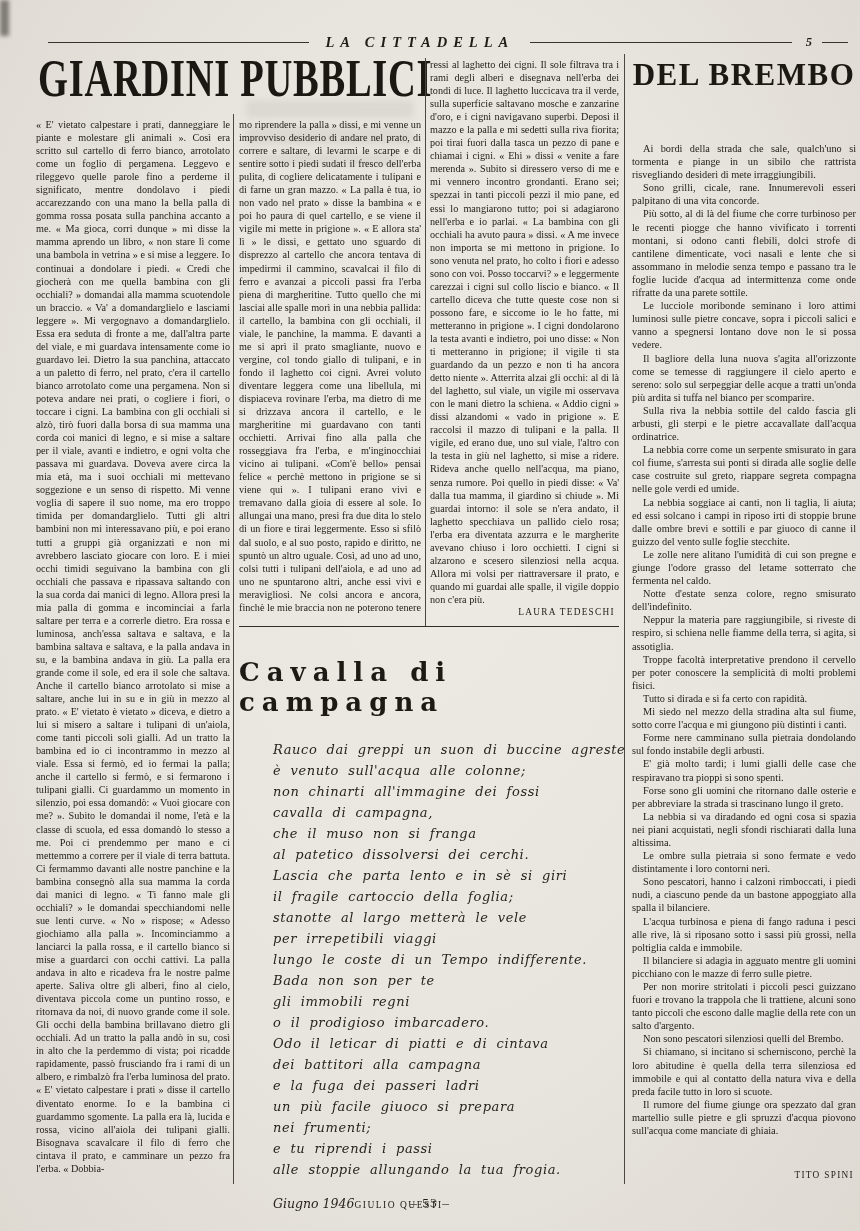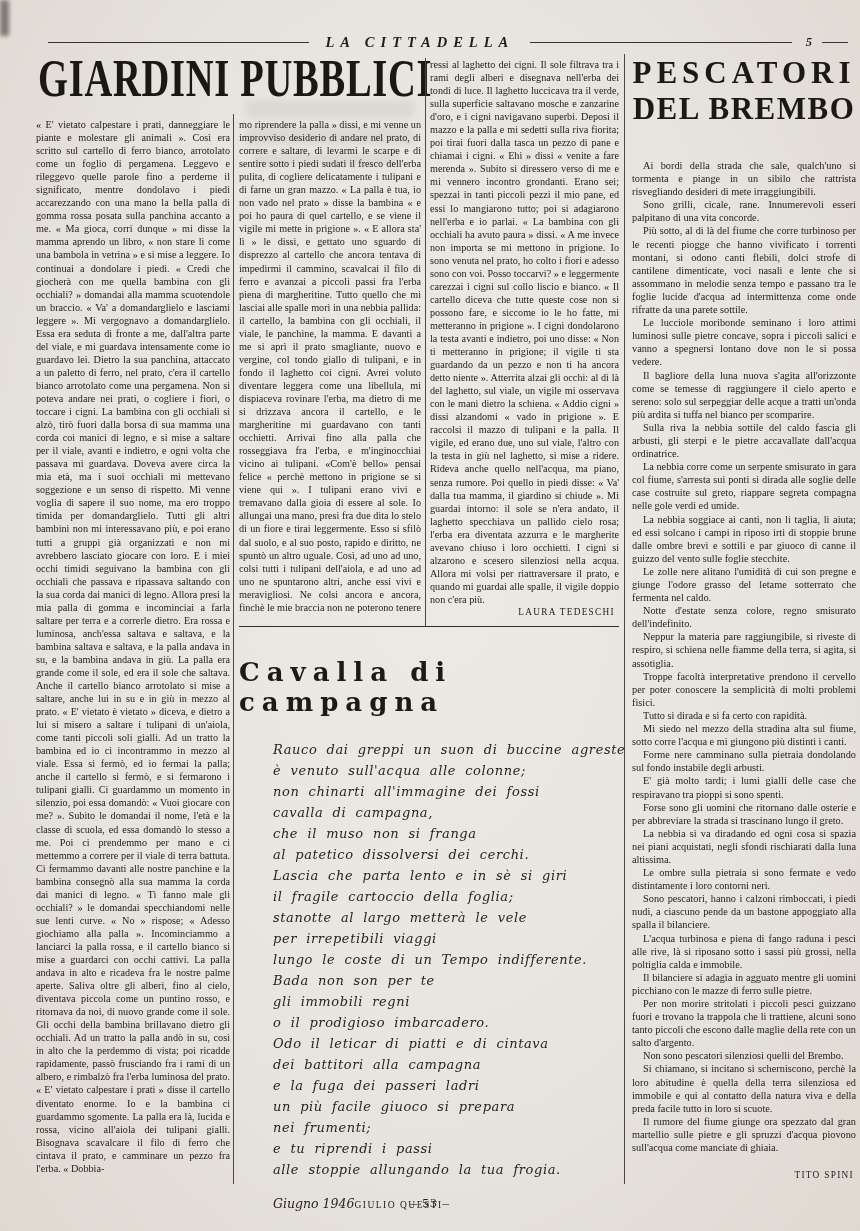--- a/index.html
+++ b/index.html
@@ -23,21 +23,21 @@
   
   .col{position:absolute;text-align:justify;font-size:10.2px;line-height:13.05px;
        color:#26211c;overflow:hidden;hyphens:auto;}
   .col1{left:36px;top:118px;width:194px;height:1066px;}
   .col2{left:239px;top:118px;width:182px;height:498px;}
   .col3-wrap{position:absolute;left:430px;top:58px;width:189px;height:572px;}
   .col3-text{text-align:justify;font-size:10.2px;line-height:13.05px;color:#26211c;
              max-height:548px;overflow:hidden;hyphens:auto;}
   .col4-wrap{position:absolute;left:632px;top:56px;width:224px;height:1134px;}
   .col4-text{position:absolute;top:86px;left:0;width:224px;height:1024px;overflow:hidden;
-             font-size:10.3px;line-height:13.1px;text-align:justify;color:#26211c;hyphens:auto;margin-top:17px;}
+             font-size:10.3px;line-height:13.1px;text-align:justify;color:#26211c;hyphens:auto;}
   .para{text-indent:11px;margin:0;}
   .sig{font-size:9.3px;letter-spacing:1.3px;color:#26211c;white-space:nowrap;}
   .col3-sig{position:absolute;top:549px;right:4px;}
   .col4-sig{position:absolute;top:1114px;right:2px;}
   
   .vrule{position:absolute;width:1px;background:#4d463e;}
   .vr1{left:233px;top:114px;height:1070px;}
   .vr2{left:425px;top:58px;height:568px;}
   .vr3{left:624px;top:54px;height:1130px;}
   
@@ -118,21 +118,20 @@
         <div class="poem-line">alle stoppie allungando la tua frogia.</div>
       </div>
     <div class="poem-footer">
       <span class="poem-date">Giugno 1946</span>
       <span class="poem-author">GIULIO QUESTI</span>
     </div>
   </div>
 
   <div class="col4-wrap">
     <div class="headline-right">
-      <div class="hr1">PESCATORI</div>
       <div class="hr2">DEL BREMBO</div>
     </div>
     <div class="col4-text">
         <p class="para">Ai bordi della strada che sale, qualch'uno si tormenta e piange in un sibilo che rattrista risvegliando desideri di mete irraggiungibili.</p>
         <p class="para">Sono grilli, cicale, rane. Innumerevoli esseri palpitano di una vita concorde.</p>
         <p class="para">Più sotto, al di là del fiume che corre turbinoso per le recenti piogge che hanno vivificato i torrenti montani, si odono canti flebili, dolci strofe di cantilene dimenticate, voci nasali e lente che si assommano in melodie senza tempo e passano tra le foglie lucide d'acqua ad intermittenza come onde rifratte da una parete sottile.</p>
         <p class="para">Le lucciole moribonde seminano i loro attimi luminosi sulle pietre concave, sopra i piccoli salici e vanno a spegnersi lontano dove non le si possa vedere.</p>
         <p class="para">Il bagliore della luna nuova s'agita all'orizzonte come se temesse di raggiungere il cielo aperto e sereno: solo sul serpeggiar delle acque a tratti un'onda più ardita si tuffa nel bianco per scomparire.</p>
         <p class="para">Sulla riva la nebbia sottile del caldo fascia gli arbusti, gli sterpi e le pietre accavallate dall'acqua ordinatrice.</p>
         <p class="para">La nebbia corre come un serpente smisurato in gara col fiume, s'arresta sui ponti si dirada alle soglie delle case costruite sul greto, riappare segreta compagna nelle gole verdi ed umide.</p>

